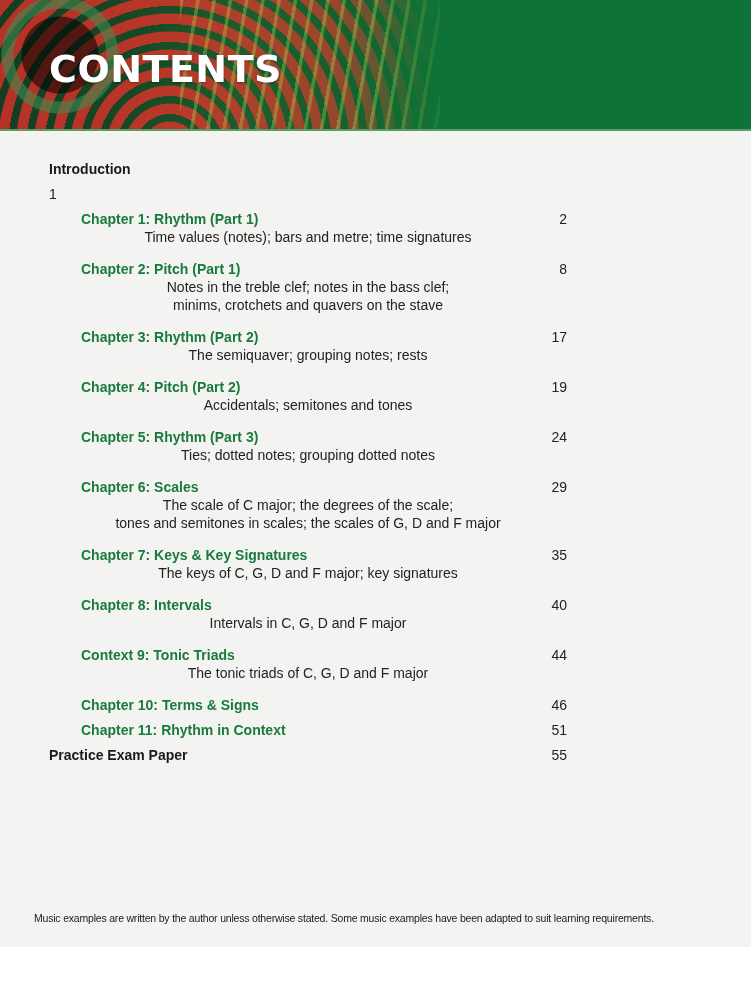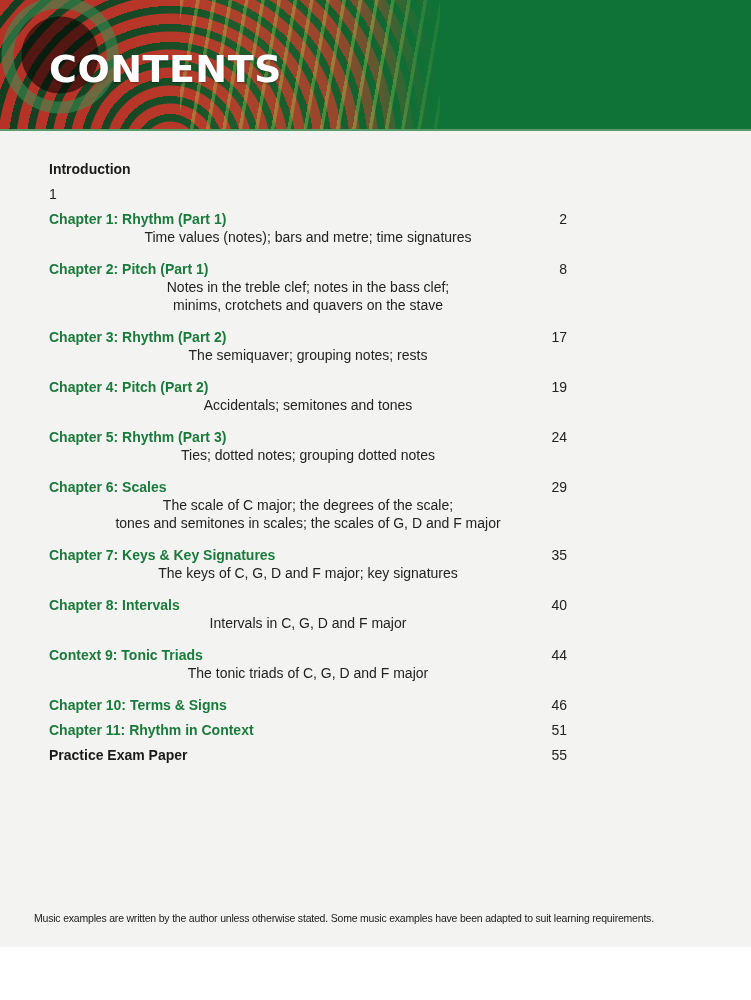--- a/index.html
+++ b/index.html
@@ -41,21 +41,21 @@
   .page {
     position: absolute; left: 0; top: 131px; width: 751px; height: 816px; background: #f3f4f1;
   }
   .toc { position: absolute; left: 49px; top: 22px; width: 518px; }
   .row {
     display: flex; justify-content: space-between; align-items: flex-end;
     font-size: 14px; line-height: 18px; height: 25px;
   }
   .row .t { font-weight: bold; }
   .row.black .t { color: #1a1a1a; }
-  .row.green .t { color: #1a7a3c; }
+  .row.green .t { color: #1a7a3c; margin-left: 32px; }
   .row .p { color: #222; font-weight: normal; }
   .desc { font-size: 14px; line-height: 18px; color: #222; margin-bottom: 7px; text-align: center; }
   .desc .l { display: block; }
   .foot {
     position: absolute; left: 34px; top: 781px; font-size: 10.5px; color: #1a1a1a; letter-spacing: -0.2px;
   }
 </style>
 </head>
 <body>
 

